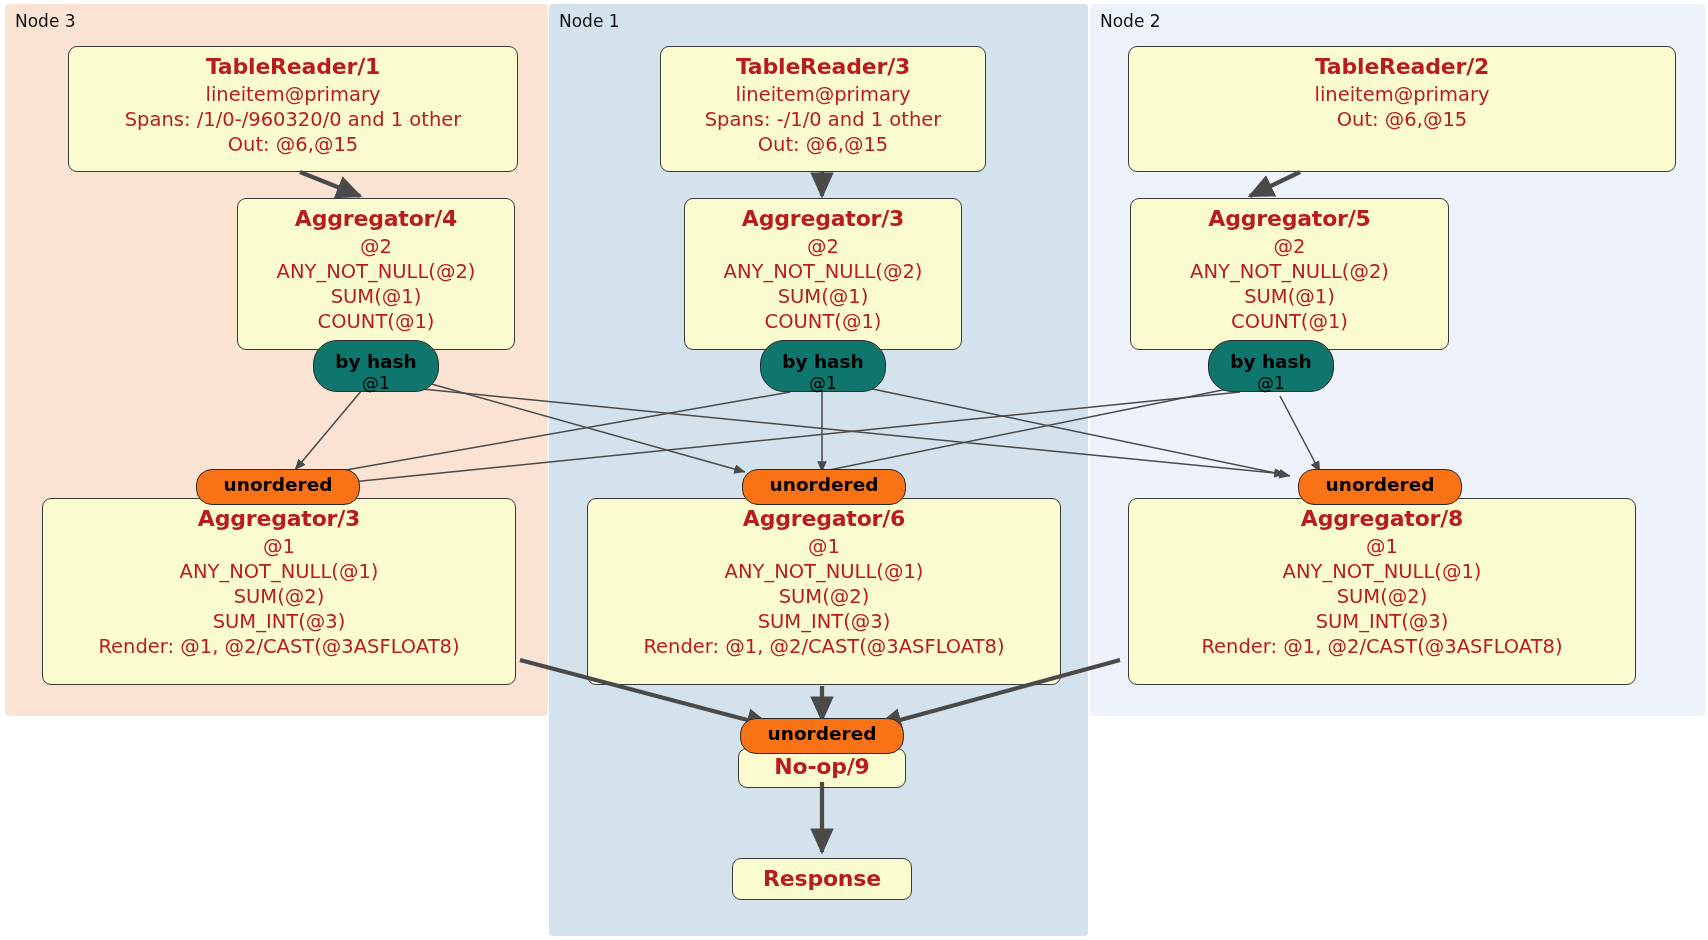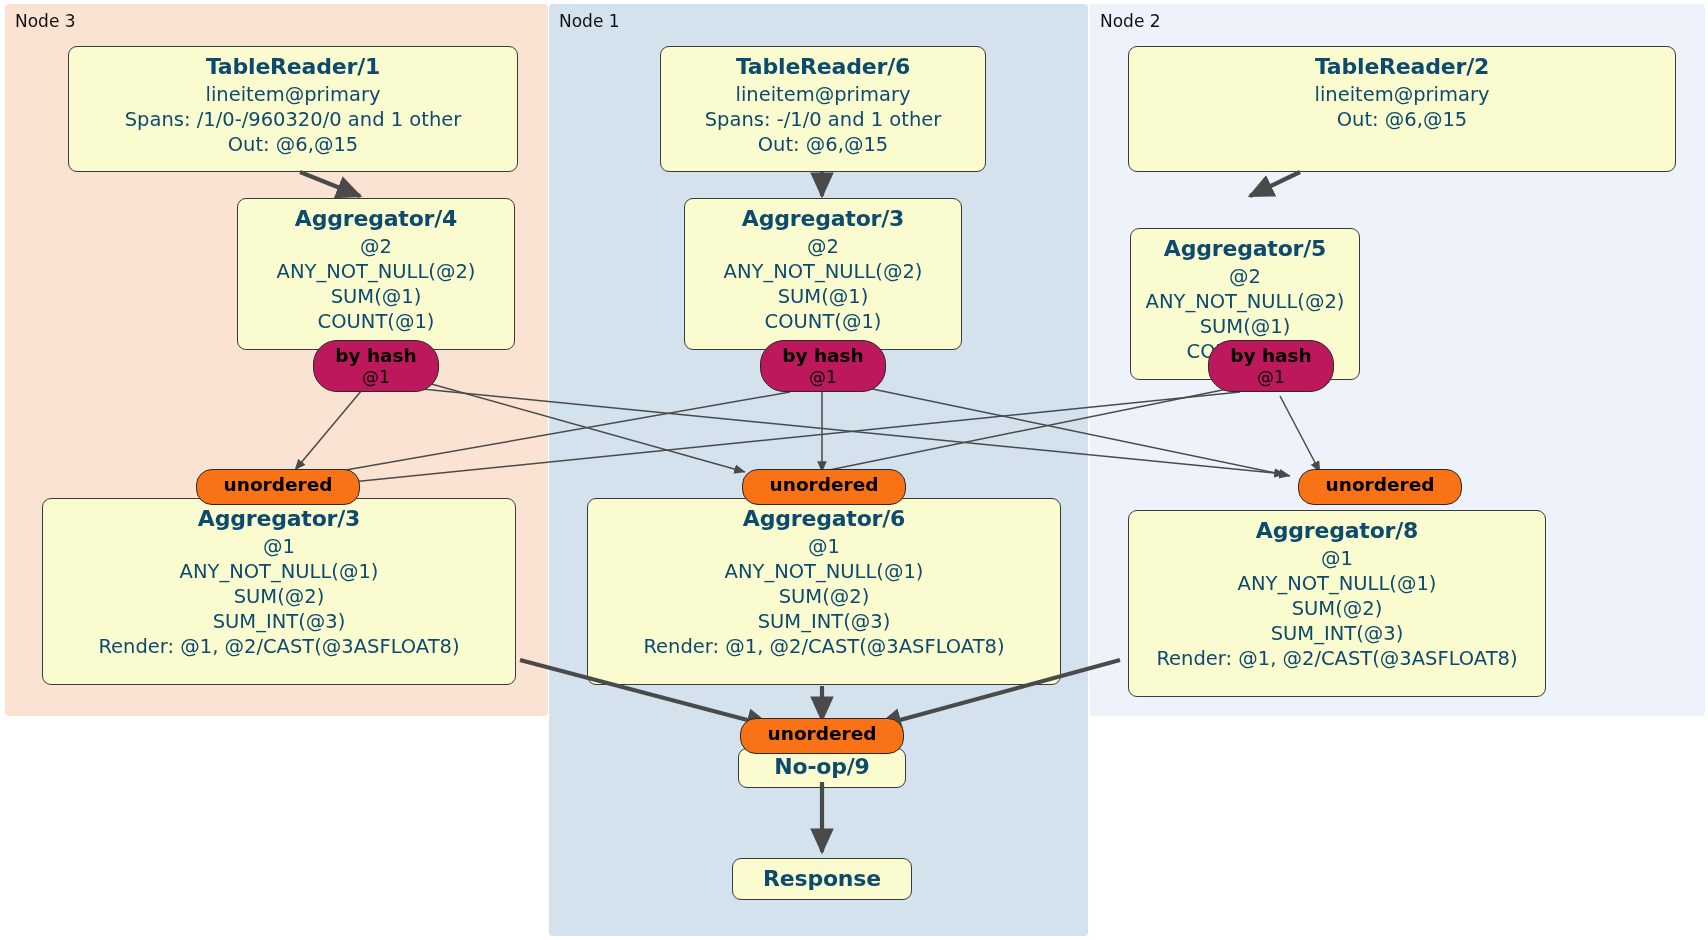--- a/index.html
+++ b/index.html
@@ -33,21 +33,21 @@
 
   
   .proc {
     position: absolute;
     background: #fbfbd0;
     border: 1.6px solid #3a3a3a;
     border-radius: 9px;
     box-sizing: border-box;
     text-align: center;
     font-size: 19.5px;
-    color: #0c4a6e;
+    color: #b91c1c;
     line-height: 25px;
     padding-top: 5px;
     overflow: hidden;
   }
   .proc .ttl {
     font-weight: bold;
     font-size: 22px;
     line-height: 30px;
     letter-spacing: -0.2px;
   }
@@ -59,25 +59,25 @@
   
   .pill {
     position: absolute;
     box-sizing: border-box;
     border: 1.6px solid #2a2a2a;
     text-align: center;
     color: #000000;
     z-index: 6;
   }
   .pill-hash {
-    background: #be185d;
+    background: #0f766e;
     border-radius: 24px;
     font-size: 18.5px;
     line-height: 23px;
-    padding-top: 3px;
+    padding-top: 9px;
   }
   .pill-hash .t1 { font-weight: bold; display: block; }
   .pill-hash .t2 { font-weight: normal; display: block; font-size: 17px; line-height: 21px; }
   .pill-unordered {
     background: #f97316;
     border-radius: 16px;
     font-weight: bold;
     font-size: 18.5px;
     line-height: 30px;
   }
@@ -153,21 +153,21 @@
   </svg>
 
   <div class="proc" style="left:68px; top:46px; width:450px; height:126px;">
     <span class="ln ttl">TableReader/1</span>
     <span class="ln">lineitem@primary</span>
     <span class="ln">Spans: /1/0-/960320/0 and 1 other</span>
     <span class="ln">Out: @6,@15</span>
   </div>
 
   <div class="proc" style="left:660px; top:46px; width:326px; height:126px;">
-    <span class="ln ttl">TableReader/6</span>
+    <span class="ln ttl">TableReader/3</span>
     <span class="ln">lineitem@primary</span>
     <span class="ln">Spans: -/1/0 and 1 other</span>
     <span class="ln">Out: @6,@15</span>
   </div>
 
   <div class="proc" style="left:1128px; top:46px; width:548px; height:126px;">
     <span class="ln ttl">TableReader/2</span>
     <span class="ln">lineitem@primary</span>
     <span class="ln">Out: @6,@15</span>
   </div>
@@ -181,21 +181,21 @@
   </div>
 
   <div class="proc" style="left:684px; top:198px; width:278px; height:152px;">
     <span class="ln ttl">Aggregator/3</span>
     <span class="ln">@2</span>
     <span class="ln">ANY_NOT_NULL(@2)</span>
     <span class="ln">SUM(@1)</span>
     <span class="ln">COUNT(@1)</span>
   </div>
 
-  <div class="proc" style="left:1130px; top:198px; width:230px; height:152px;margin-top:30px;">
+  <div class="proc" style="left:1130px; top:198px; width:319px; height:152px;">
     <span class="ln ttl">Aggregator/5</span>
     <span class="ln">@2</span>
     <span class="ln">ANY_NOT_NULL(@2)</span>
     <span class="ln">SUM(@1)</span>
     <span class="ln">COUNT(@1)</span>
   </div>
 
   <div class="pill pill-hash" style="left:313px; top:340px; width:126px; height:52px;">
     <span class="t1">by hash</span>
     <span class="t2">@1</span>
@@ -234,21 +234,21 @@
 
   <div class="proc" style="left:587px; top:498px; width:474px; height:187px;">
     <span class="ln ttl">Aggregator/6</span>
     <span class="ln">@1</span>
     <span class="ln">ANY_NOT_NULL(@1)</span>
     <span class="ln">SUM(@2)</span>
     <span class="ln">SUM_INT(@3)</span>
     <span class="ln">Render: @1, @2/CAST(@3ASFLOAT8)</span>
   </div>
 
-  <div class="proc" style="left:1128px; top:510px; width:418px; height:187px;">
+  <div class="proc" style="left:1128px; top:498px; width:508px; height:187px;">
     <span class="ln ttl">Aggregator/8</span>
     <span class="ln">@1</span>
     <span class="ln">ANY_NOT_NULL(@1)</span>
     <span class="ln">SUM(@2)</span>
     <span class="ln">SUM_INT(@3)</span>
     <span class="ln">Render: @1, @2/CAST(@3ASFLOAT8)</span>
   </div>
 
   <div class="pill pill-unordered" style="left:740px; top:718px; width:164px; height:36px;">
     <span>unordered</span>

